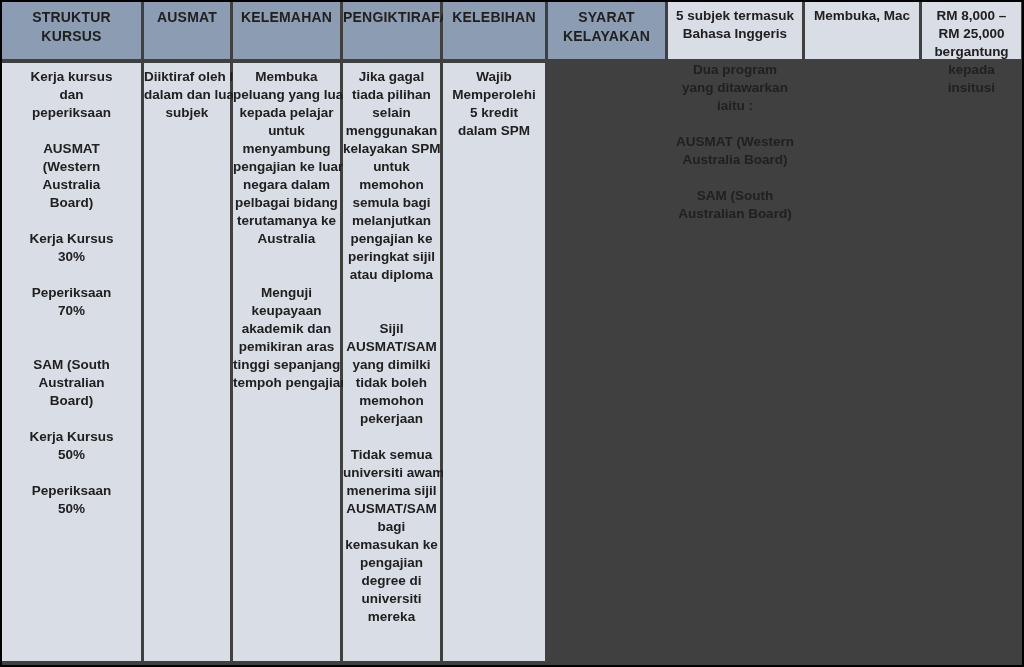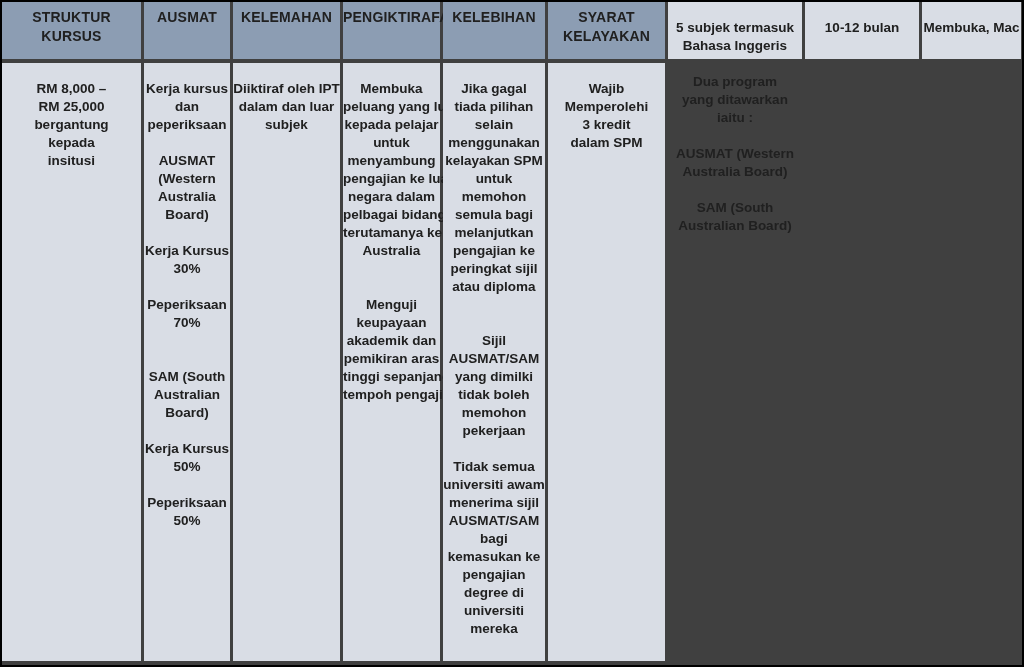--- a/index.html
+++ b/index.html
@@ -31,21 +31,21 @@
     padding-top:6px;
     letter-spacing:.2px;
   }
   .bcell{
     background:#d9dde5;
     color:#202020;
     font-weight:bold;
     font-size:13.5px;
     line-height:18px;
     text-align:center;
-    padding-top:17px;
+    padding-top:5px;
     white-space:pre;
     overflow:visible;
   }
 </style>
 </head>
 <body>
 
 <div class="page">
   <div class="tbl">
 
@@ -61,21 +61,20 @@
 
 Dua program
 yang ditawarkan
 iaitu :
 
 AUSMAT (Western
 Australia Board)
 
 SAM (South
 Australian Board)</div>
-    <div class="bcell">10-12 bulan</div>
     <div class="bcell">Membuka, Mac</div>
     <div class="bcell">RM 8,000 –
 RM 25,000
 bergantung
 kepada
 insitusi</div>
     <div class="bcell">Kerja kursus
 dan
 peperiksaan
 
@@ -147,17 +146,17 @@
 menerima sijil
 AUSMAT/SAM
 bagi
 kemasukan ke
 pengajian
 degree di
 universiti
 mereka</div>
     <div class="bcell">Wajib
 Memperolehi
-3 kredit
+5 kredit
 dalam SPM</div>
 
   </div>
 </div>
 
 </body></html>

